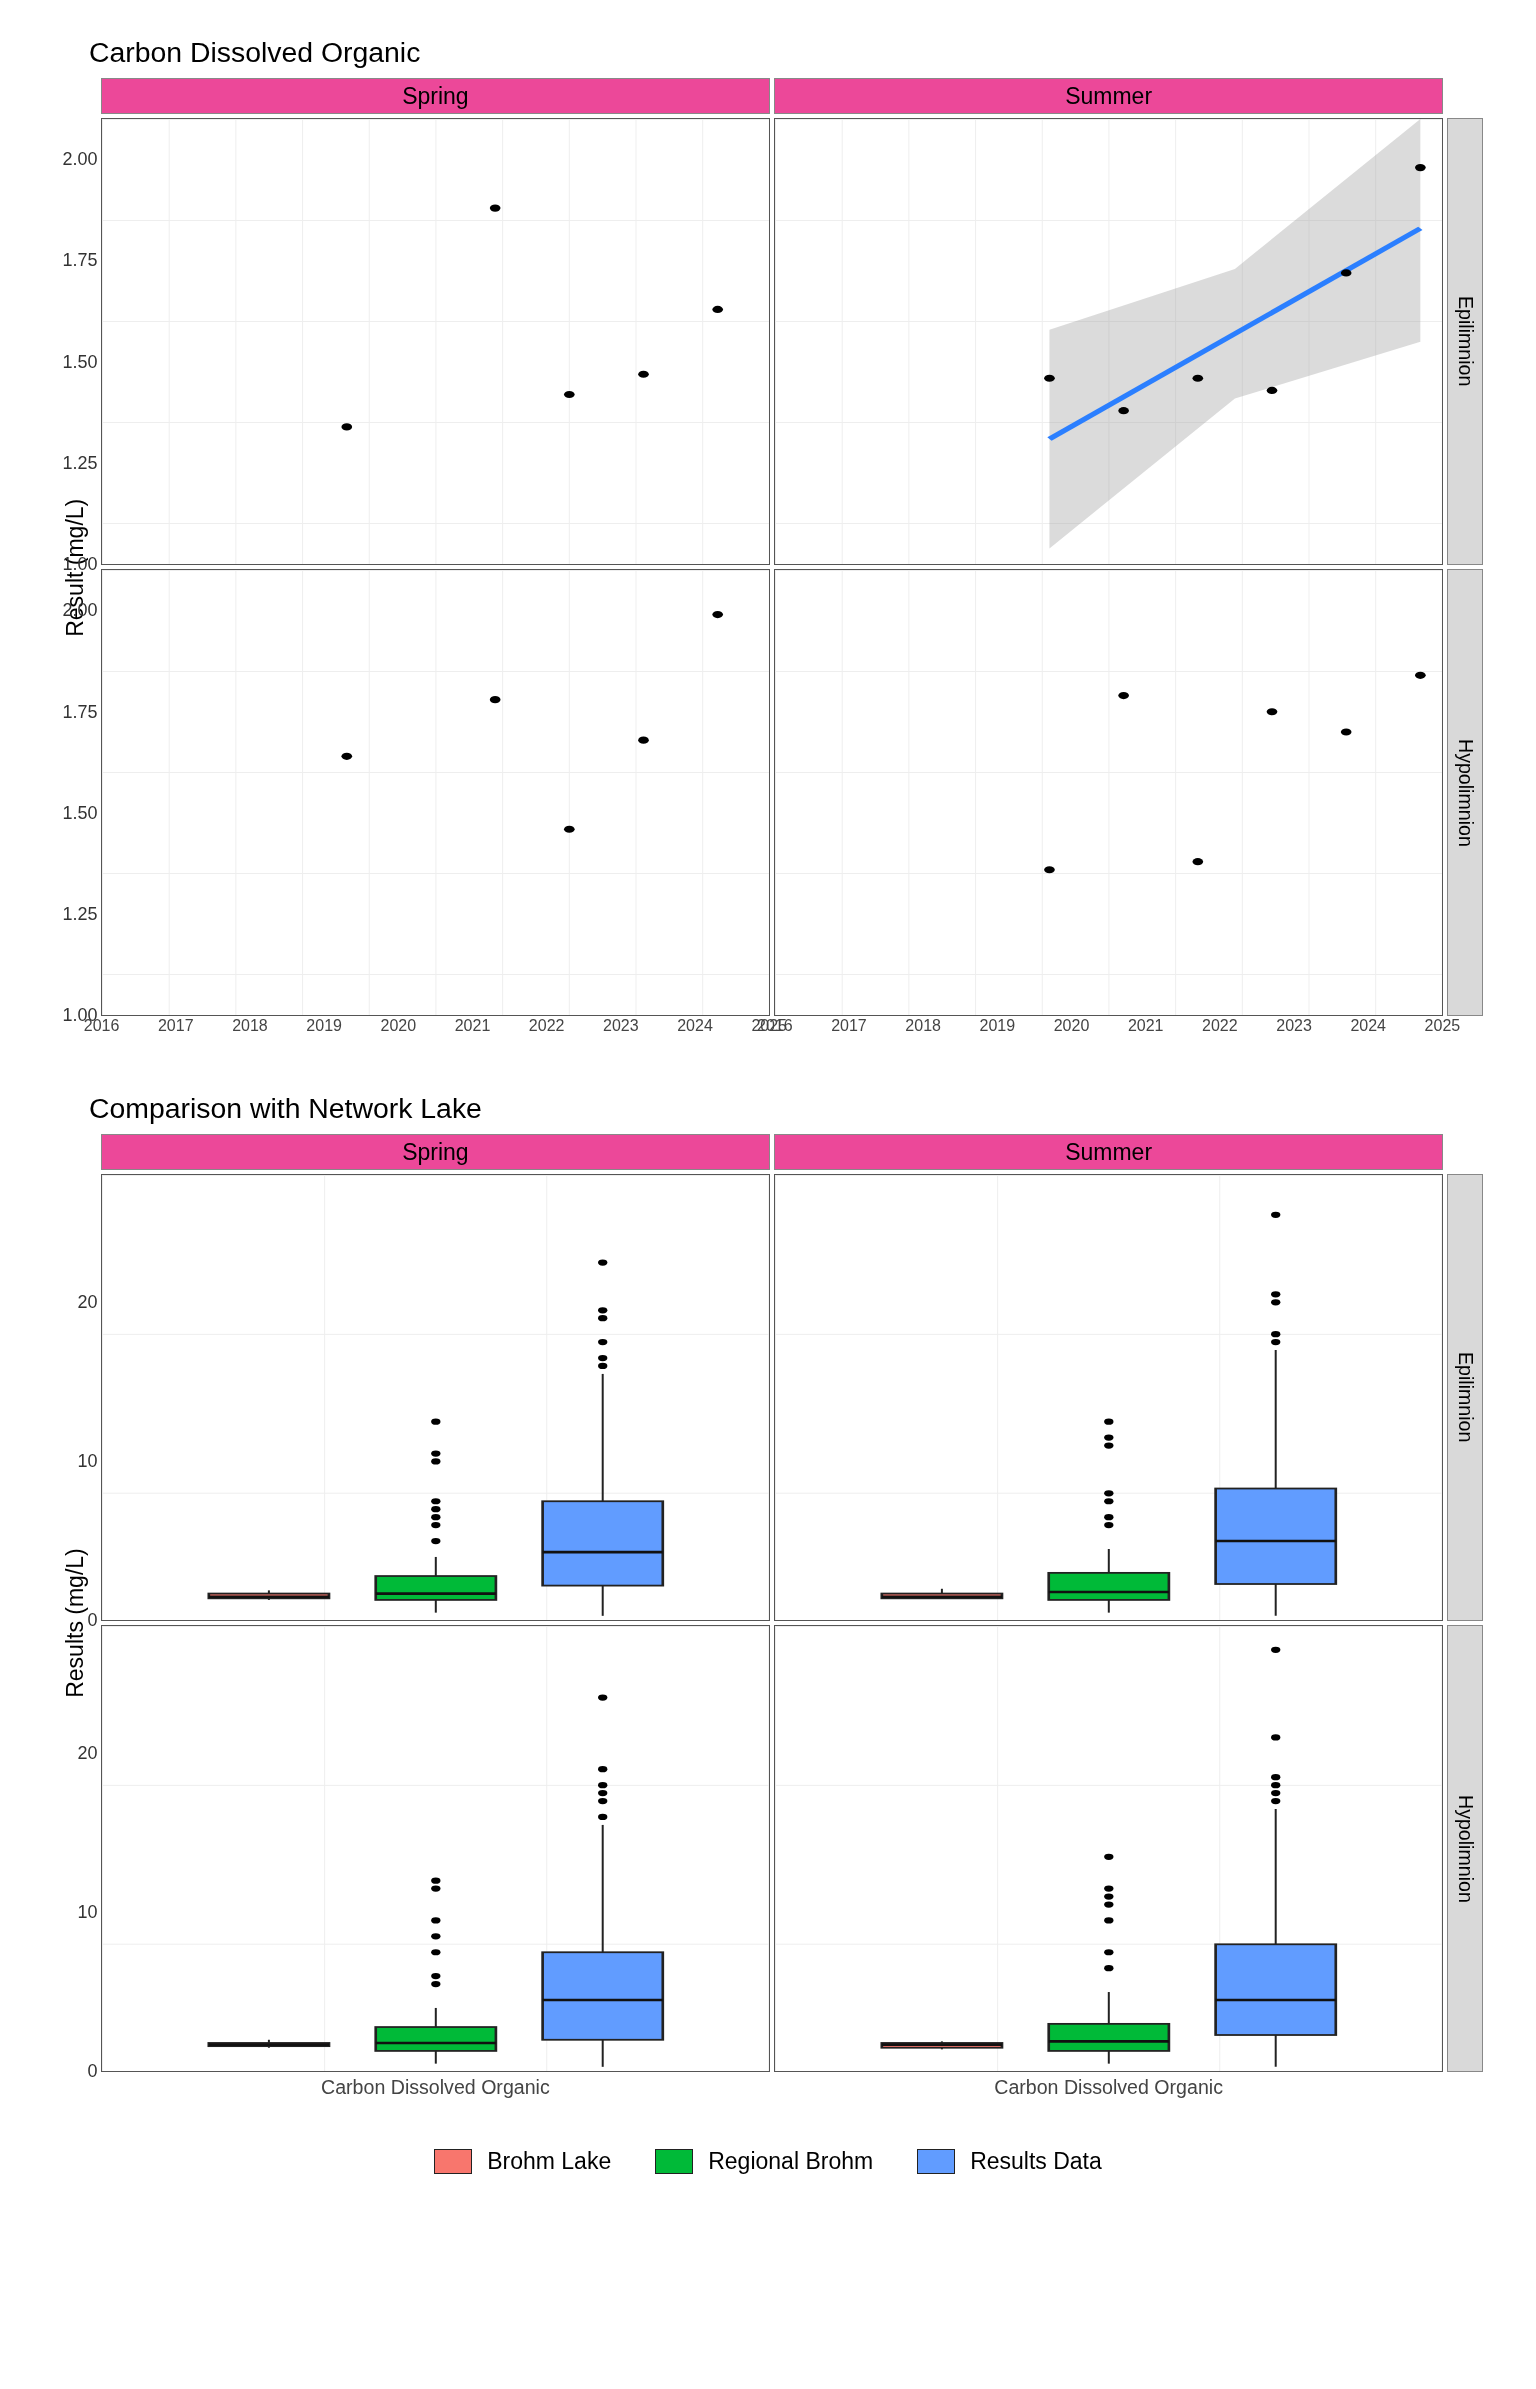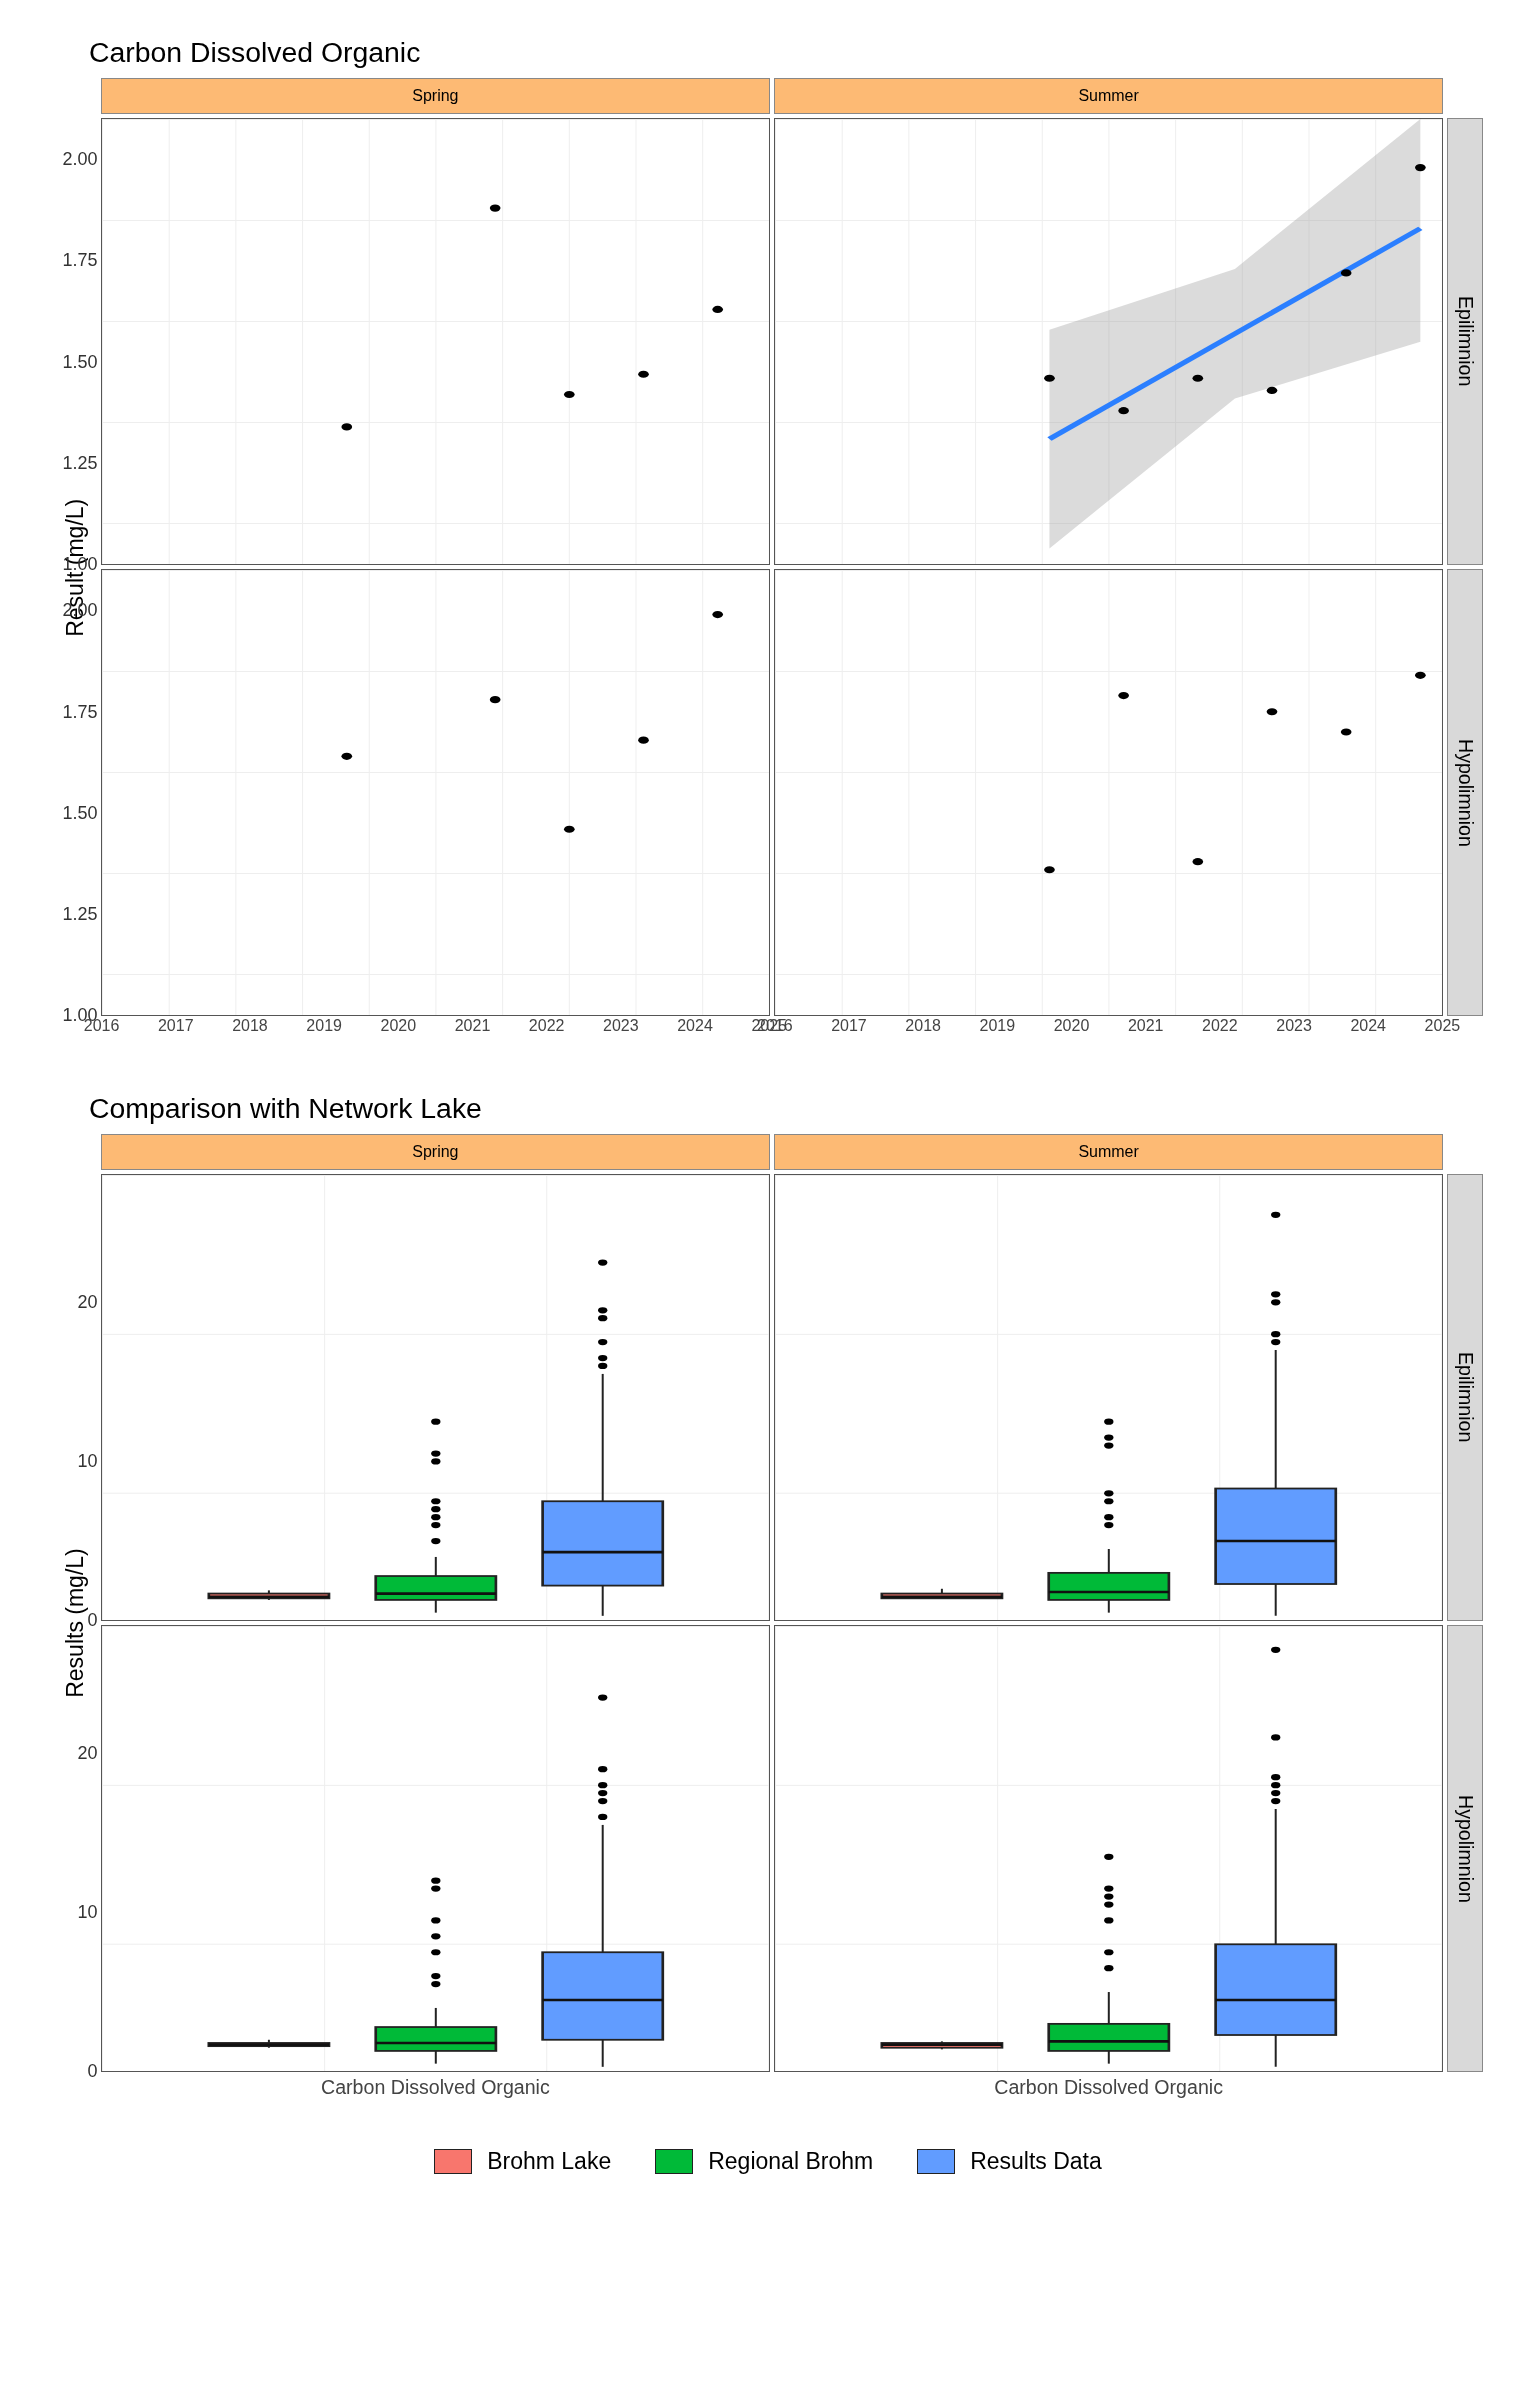--- a/index.html
+++ b/index.html
@@ -17,26 +17,26 @@
   }
   .facet-grid {
     display: grid;
     grid-template-columns: 44px 1fr 1fr 36px;
     grid-template-rows: 36px 1fr 1fr 36px;
     gap: 3.6px;
     height: 978px;
     margin-bottom: 36px;
   }
   .facet-col-strip {
-    background: #fdba74;
+    background: #ec4899;
     border: 0.9px solid #888;
     display: flex;
     align-items: center;
     justify-content: center;
-    font-size: 16px;
+    font-size: 23px;
   }
   .facet-row-strip {
     background: #d9d9d9;
     border: 0.9px solid #888;
     display: flex;
     align-items: center;
     justify-content: center;
     font-size: 19.6px;
     writing-mode: vertical-rl;
   }

